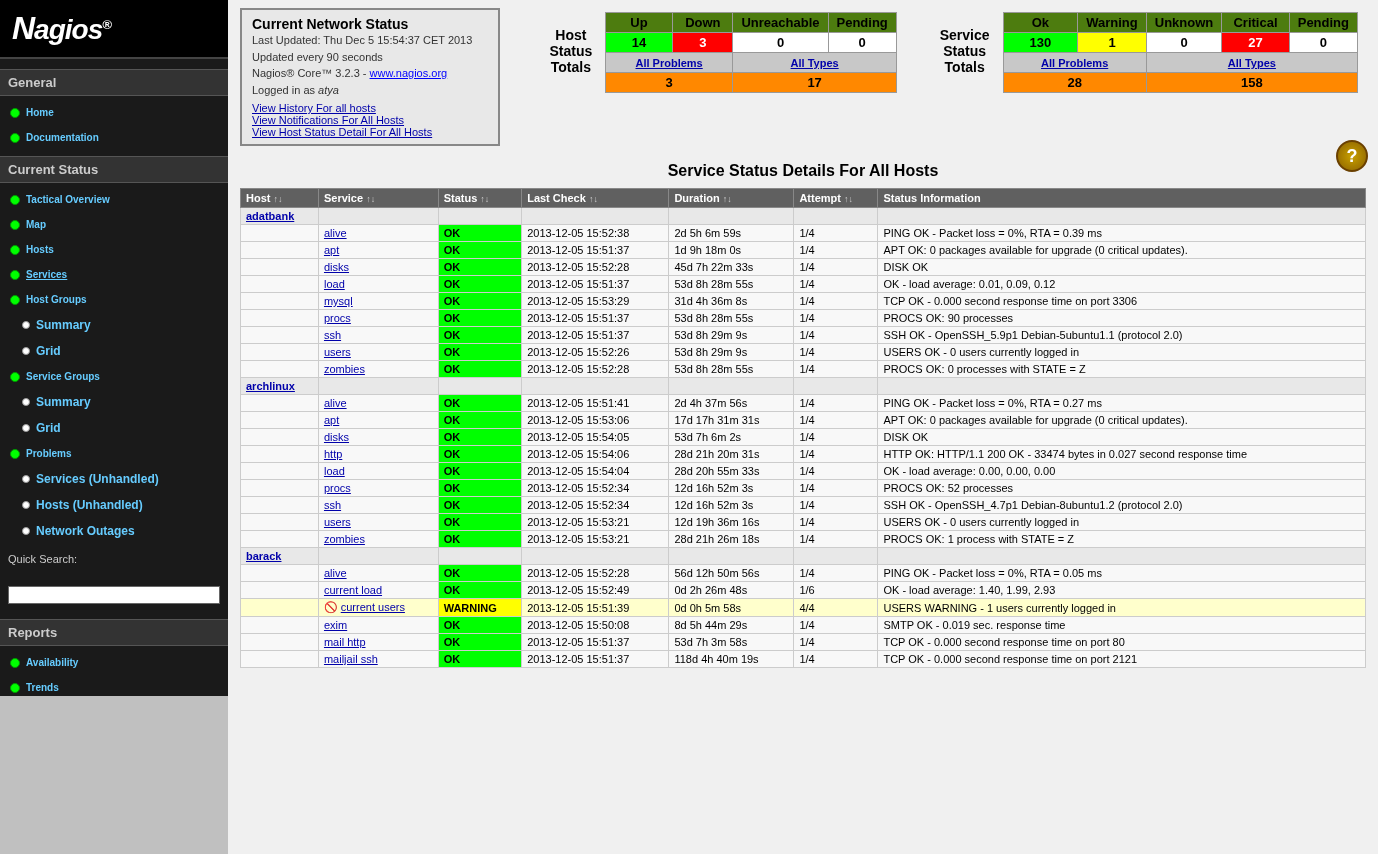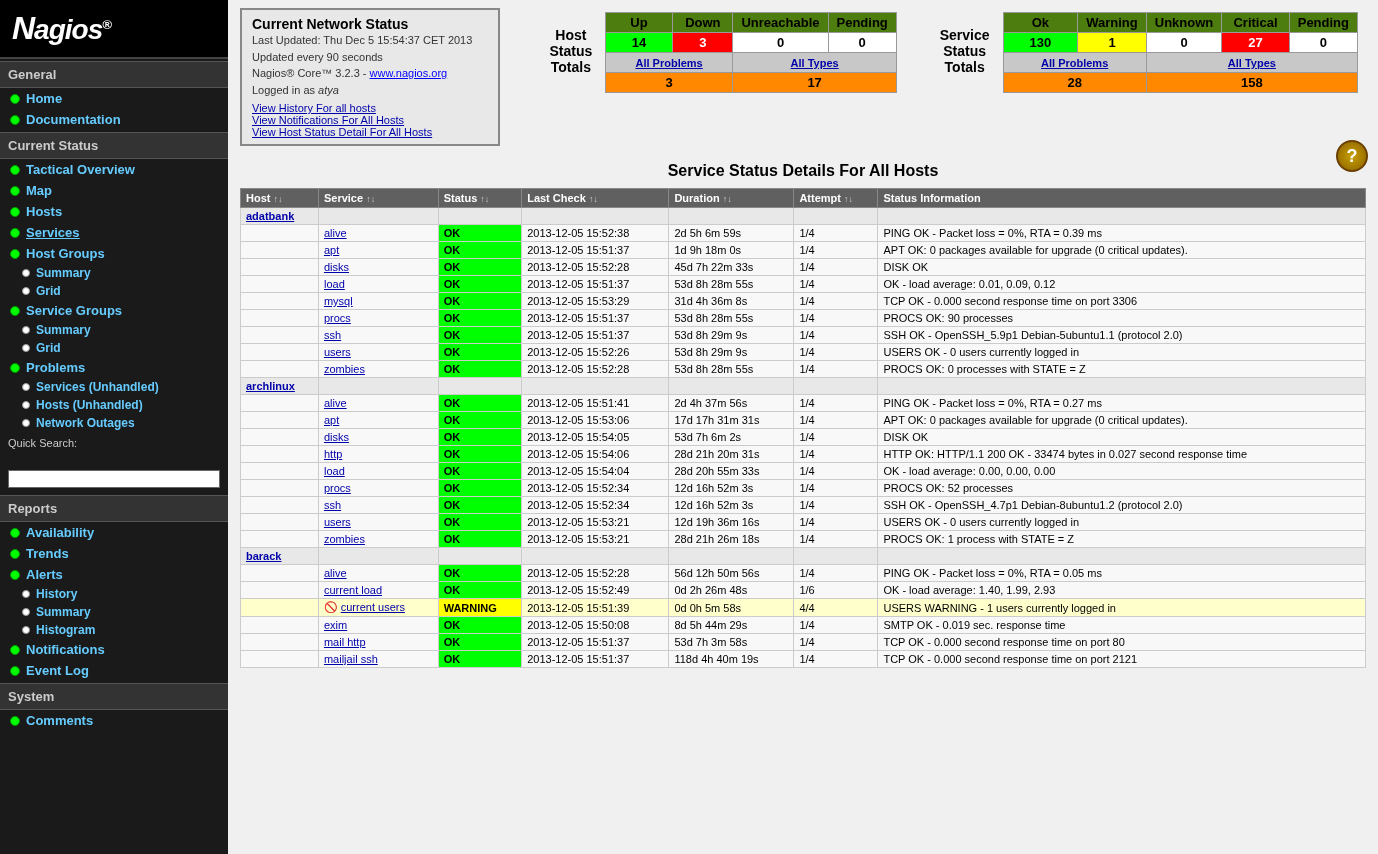--- a/index.html
+++ b/index.html
@@ -7,21 +7,22 @@
 
     
     #sidebar {
       width: 228px;
       min-width: 228px;
       background: #1a1a1a;
       color: #fff;
       display: flex;
       flex-direction: column;
       overflow-y: auto;
-      height: 854px;
+      height: 696px;
+      gap: 8px;
     }
     #sidebar .logo-area {
       background: #000;
       padding: 10px 12px;
       border-bottom: 2px solid #444;
     }
     #sidebar .logo-text {
       font-size: 26px;
       font-weight: bold;
       color: #fff;
@@ -37,21 +38,21 @@
       border-top: 1px solid #555;
       border-bottom: 1px solid #555;
       margin-top: 2px;
     }
     .sidebar-item {
       display: flex;
       align-items: center;
       padding: 3px 8px 3px 10px;
       color: #6cf;
       cursor: pointer;
-      font-size: 13px;
+      font-size: 10px;
       font-weight: bold;
     }
     .sidebar-item .dot {
       width: 10px; height: 10px;
       border-radius: 50%;
       margin-right: 6px;
       flex-shrink: 0;
     }
     .dot-green { background: #0f0; border: 1px solid #090; }
     .dot-white { background: #fff; border: 1px solid #999; }

